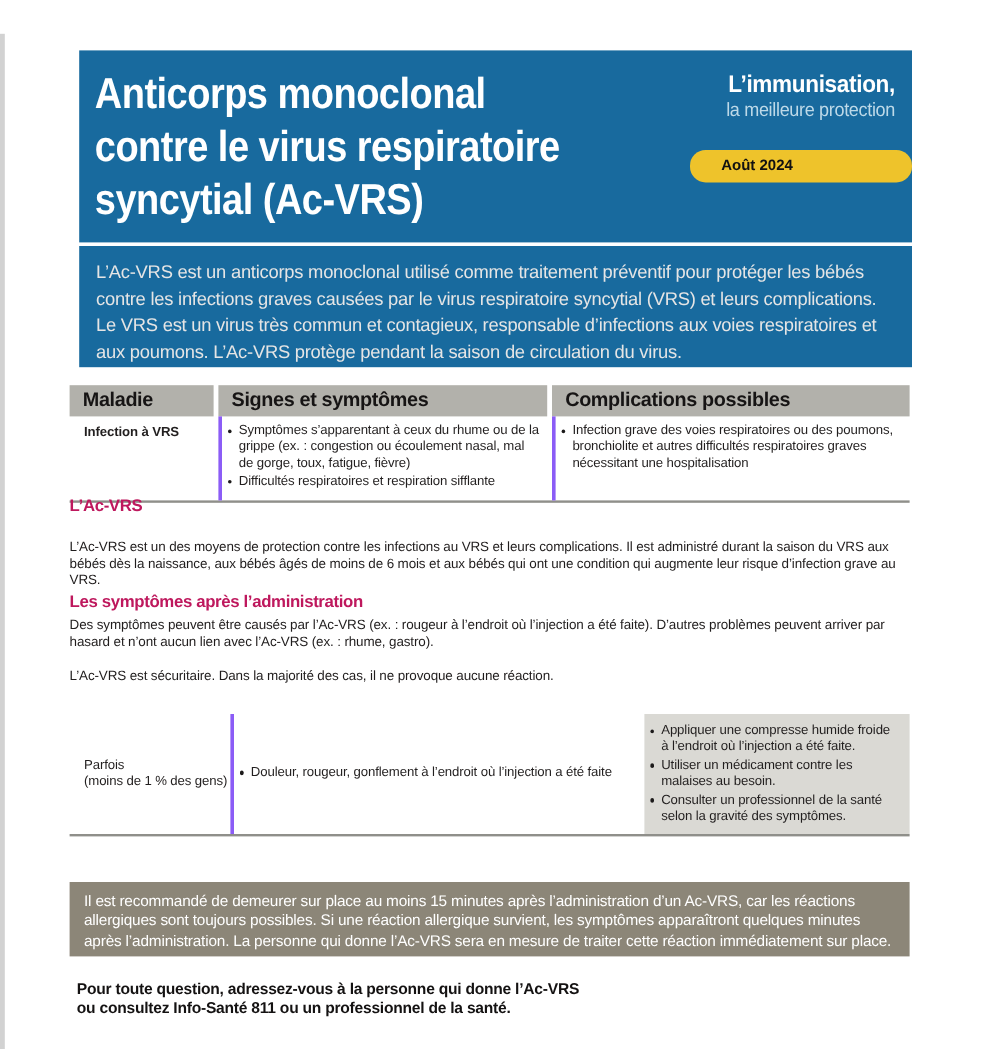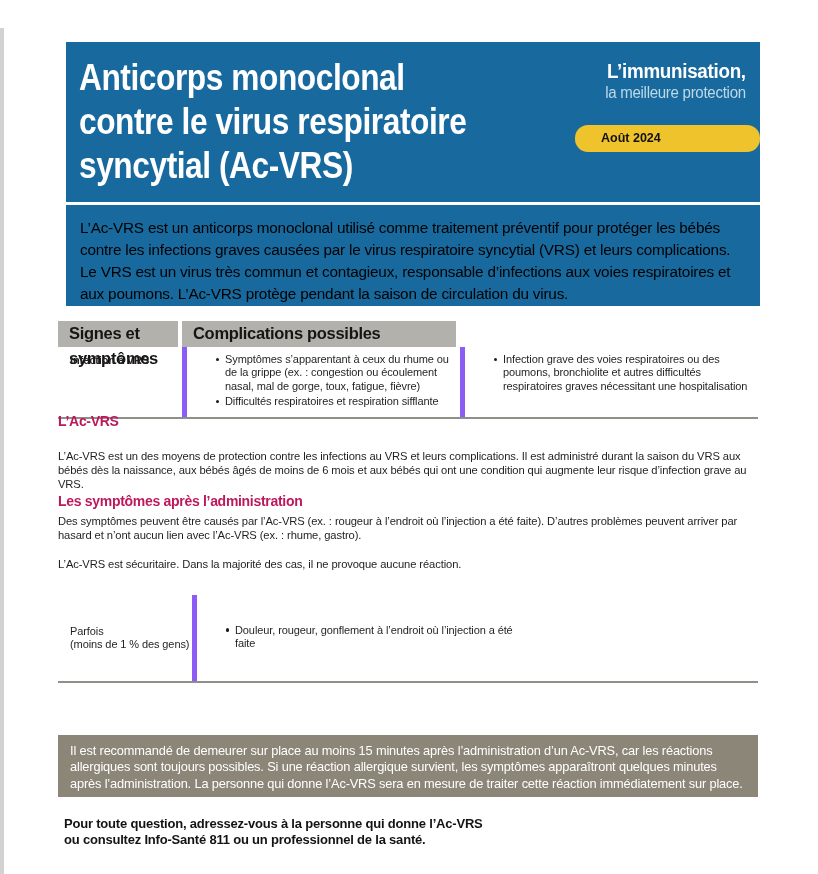--- a/index.html
+++ b/index.html
@@ -11,34 +11,34 @@
   
   .hero { position:absolute; left:66px; top:14px; width:694px; height:160px; background:var(--blue,#186a9e); }
   .hero-intro { position:absolute; left:66px; top:177px; width:694px; height:101px; background:var(--blue,#186a9e); }
   .doc-title { position:absolute; left:13px; top:14px; width:114%; transform:scaleX(.88); transform-origin:0 0;
                color:#ffffff; font-size:36px; font-weight:700; line-height:44px; letter-spacing:-.5px; }
   .brand { position:absolute; right:14px; top:18px; text-align:right; width:120%; transform:scaleX(.94); transform-origin:100% 0; }
   .brand-l1 { color:#ffffff; font-size:20px; font-weight:700; letter-spacing:-.3px; }
   .brand-l2 { color:var(--lightblue,#bdd9e8); font-size:16px; margin-top:1px; letter-spacing:-.3px; }
   .date-badge { position:absolute; right:0; top:83px; width:185px; height:27px; background:var(--yellow,#eec32b);
                 color:#111111; font-size:12.5px; font-weight:700; line-height:27px; padding-left:26px;border-radius:13px; }
-  .intro-text { padding:12px 16px 16px 14px; color:#000000; font-size:15.3px; line-height:22px; letter-spacing:-.2px; }
+  .intro-text { padding:12px 16px 16px 14px; color:#e5e5e5; font-size:15.3px; line-height:22px; letter-spacing:-.2px; }
 
   
   .tbl { position:absolute; left:58px; width:700px; }
   .thead { display:grid; column-gap:4px; }
   .th { background:var(--hdrgray,#b2b1ab); height:26px; line-height:25px; font-size:16.5px; font-weight:700;
         padding-left:11px; letter-spacing:-.3px; color:#161414; }
   .tbody { display:grid; background:#ffffff; border-bottom:2px solid #8f8f8a; }
   .t1 .thead { grid-template-columns:120px 274px 298px; }
   .t1 .tbody { grid-template-columns:124px 278px 298px; min-height:54px; }
   .t2 .thead { grid-template-columns:130px 341px 221px; }
   .t2 .tbody { grid-template-columns:134px 345px 221px; min-height:88px; }
   .td { font-size:11px; line-height:13.4px; letter-spacing:-.1px; }
-  .sep { border-left:5px solid #8b5cf6;padding-left:24px; }
+  .sep { border-left:3px solid #8b5cf6; }
   .cell-disease { padding:7px 6px 0 12px; font-weight:700; }
   ul.blist { list-style:none; padding:6px 10px 6px 2px; }
   ul.blist li { position:relative; padding-left:12px; margin-bottom:2px; }
   ul.blist li::before { content:""; position:absolute; left:3px; top:4.6px; width:3.4px; height:3.4px;
                         border-radius:50%; background:#1c1a1a; }
   .freq-cell { display:flex; flex-direction:column; justify-content:center; padding-left:12px; }
   .react-cell { display:flex; align-items:center; }
   .react-cell ul { padding-top:0; padding-bottom:0; width:100%; }
   .todo-cell { background:var(--colgray,#dad9d4); }
   .todo-cell ul { padding-top:8px; }
@@ -72,20 +72,21 @@
     </div>
     <div class="date-badge">Août 2024</div>
   </div>
 
   <div class="hero-intro">
     <p class="intro-text">L’Ac-VRS est un anticorps monoclonal utilisé comme traitement préventif pour protéger les bébés contre les infections graves causées par le virus respiratoire syncytial (VRS) et leurs complications. Le VRS est un virus très commun et contagieux, responsable d’infections aux voies respiratoires et aux poumons. L’Ac-VRS protège pendant la saison de circulation du virus.</p>
   </div>
 
   <div class="tbl t1" style="top:293px;">
     <div class="thead">
+      <div class="th">Maladie</div>
       <div class="th">Signes et symptômes</div>
       <div class="th">Complications possibles</div>
     </div>
     <div class="tbody">
       <div class="td cell-disease">Infection à VRS</div>
       <div class="td sep">
         <ul class="blist">
           <li>Symptômes s’apparentant à ceux du rhume ou de la grippe (ex. : congestion ou écoulement nasal, mal de gorge, toux, fatigue, fièvre)</li>
           <li>Difficultés respiratoires et respiration sifflante</li>
         </ul>
@@ -109,20 +110,27 @@
     <div class="tbody">
       <div class="td freq-cell">
         <div>Parfois</div>
         <div>(moins de 1 % des gens)</div>
       </div>
       <div class="td sep react-cell">
         <ul class="blist">
           <li>Douleur, rougeur, gonflement à l’endroit où l’injection a été faite</li>
         </ul>
       </div>
+      <div class="td todo-cell">
+        <ul class="blist">
+          <li>Appliquer une compresse humide froide à l’endroit où l’injection a été faite.</li>
+          <li>Utiliser un médicament contre les malaises au besoin.</li>
+          <li>Consulter un professionnel de la santé selon la gravité des symptômes.</li>
+        </ul>
+      </div>
     </div>
   </div>
 
   <div class="notice">Il est recommandé de demeurer sur place au moins 15 minutes après l’administration d’un Ac-VRS, car les réactions allergiques sont toujours possibles. Si une réaction allergique survient, les symptômes apparaîtront quelques minutes après l’administration. La personne qui donne l’Ac-VRS sera en mesure de traiter cette réaction immédiatement sur place.</div>
 
   <div class="ask">
     <div>Pour toute question, adressez-vous à la personne qui donne l’Ac-VRS</div>
     <div>ou consultez Info-Santé 811 ou un professionnel de la santé.</div>
   </div>
 </div>

